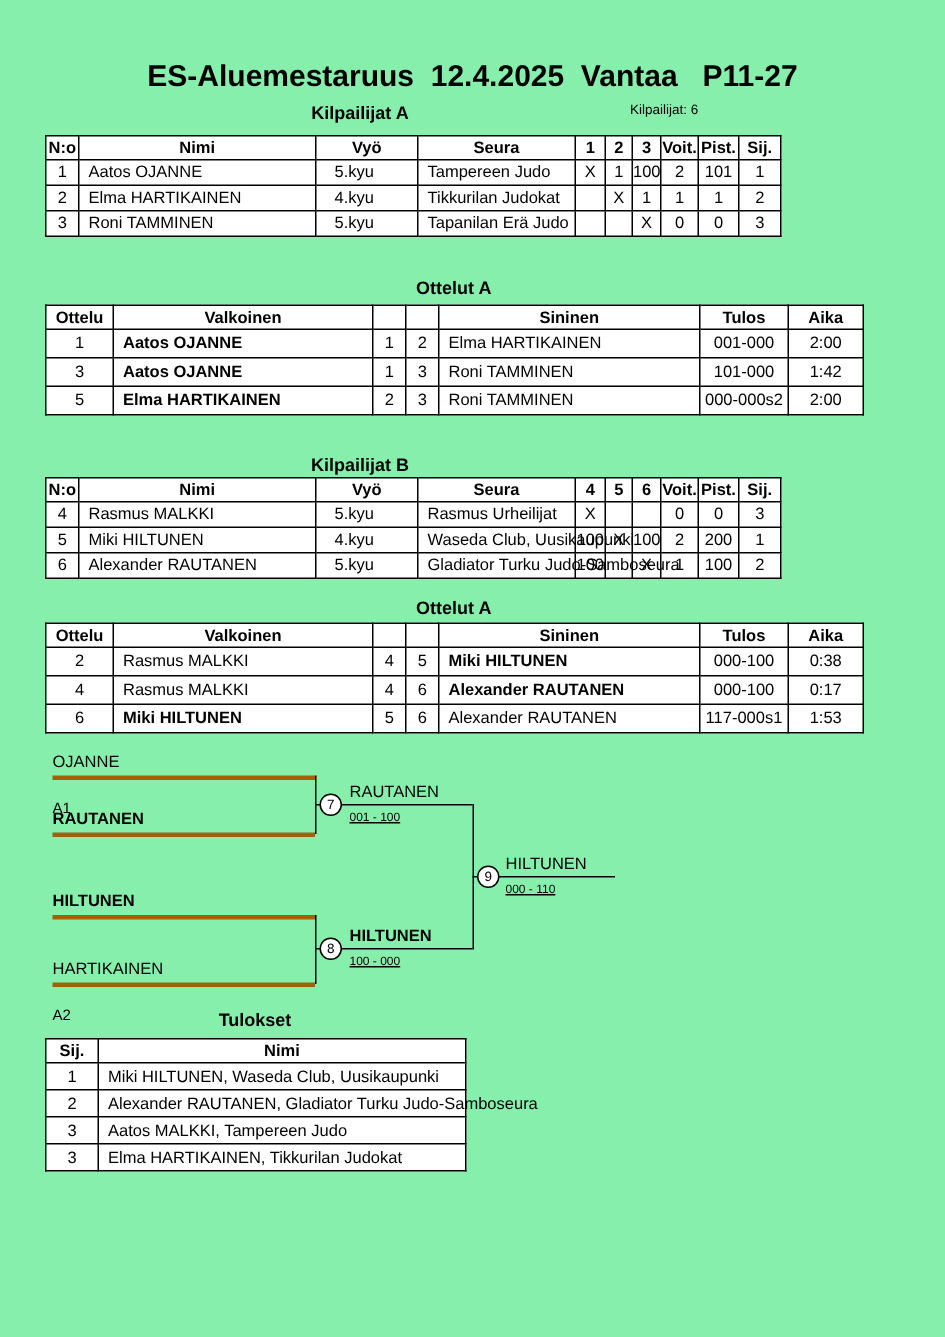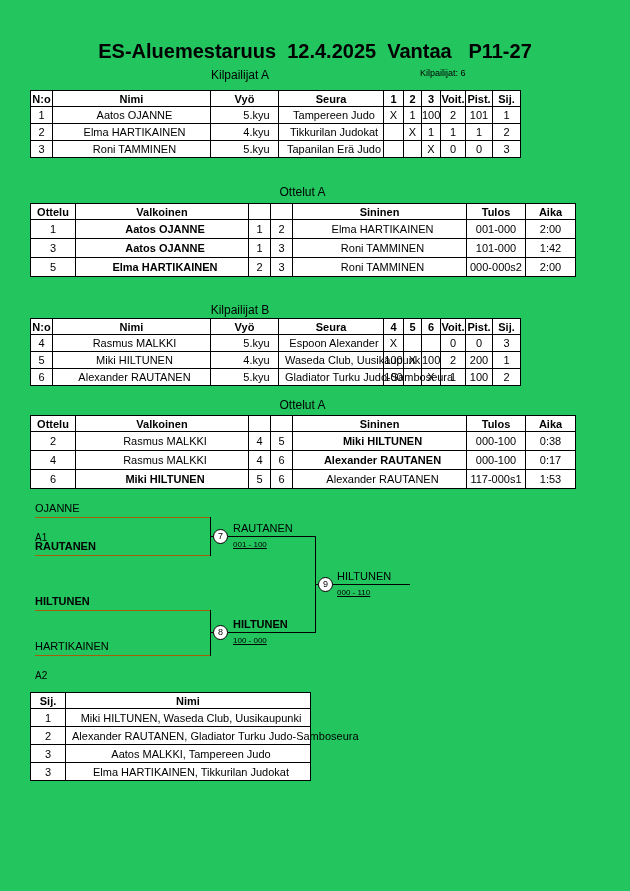--- a/index.html
+++ b/index.html
@@ -1,40 +1,40 @@
 <!DOCTYPE html>
 <html><head>
 <meta charset="utf-8">
 <style>
   * { margin:0; padding:0; box-sizing:border-box; }
   html,body { background:#fff; }
   body { font-family:"Liberation Sans", sans-serif; color:#000; }
-  .page { position:relative; width:630px; height:891px; background:#22c55e; overflow:hidden; }
+  .page { position:relative; width:630px; height:891px; background:#86efac; overflow:hidden; }
 
   .title { position:absolute; top:40px; left:0; width:630px; text-align:center;
            font-size:20px; font-weight:bold; white-space:pre; }
   .count { position:absolute; top:68px; left:420px; width:180px; text-align:left; font-size:9px; }
 
-  .slabel { position:absolute; font-weight:normal; font-size:12px; text-align:center; }
+  .slabel { position:absolute; font-weight:bold; font-size:12px; text-align:center; }
 
   table.tbl { position:absolute; border-collapse:collapse; table-layout:fixed; font-size:11px; background:#fff; }
   .tbl th, .tbl td { border:1px solid #000; vertical-align:middle; padding:0; overflow:visible; }
   .tbl th { font-weight:bold; text-align:center; height:16px; }
   .tbl td { height:17px; }
   table.match td { height:19px; }
   table.res td { height:18px; }
-  td.l { text-align:center; padding-left:6px; }
+  td.l { text-align:left; padding-left:6px; }
   td.c { text-align:center; }
-  td.pad8 { padding-left:24px; }
+  td.pad8 { padding-left:12px; }
   td.ovf { white-space:nowrap; }
   .b { font-weight:bold; }
 
   .bracket { position:absolute; left:30px; top:498px; width:570px; height:185px; font-size:11px; }
   .slot { position:absolute; left:5px; width:175px; }
-  .slot-name { font-size:11px; line-height:13px; padding-bottom:2px; border-bottom:1px solid #a16207; }
+  .slot-name { font-size:11px; line-height:13px; padding-bottom:2px; border-bottom:3px solid #a16207; }
   .slot-tag { font-size:10px; line-height:12px; padding-top:2px;margin-top:12px; }
   .hl { position:absolute; height:1px; background:#000; }
   .vl { position:absolute; width:1px; background:#000; }
   .badge { position:absolute; width:15px; height:15px; border:1px solid #000; border-radius:50%;
            background:#fff; font-size:9px; line-height:13px; text-align:center; z-index:2; }
   .mlabel { position:absolute; }
   .mname { font-size:11px; line-height:13px; }
   .mscore { font-size:8px; line-height:8px; margin-top:6px;text-decoration:underline; }
 </style>
 </head>
@@ -192,21 +192,21 @@
         <th>Voit.</th>
         <th>Pist.</th>
         <th>Sij.</th>
       </tr>
     </thead>
     <tbody>
       <tr>
         <td class="c">4</td>
         <td class="l">Rasmus MALKKI</td>
         <td class="l pad8">5.kyu</td>
-        <td class="l ovf">Espoon Alexander</td>
+        <td class="l ovf">Rasmus Urheilijat</td>
         <td class="c">X</td>
         <td class="c"></td>
         <td class="c"></td>
         <td class="c">0</td>
         <td class="c">0</td>
         <td class="c">3</td>
       </tr>
       <tr>
         <td class="c">5</td>
         <td class="l">Miki HILTUNEN</td>
@@ -321,20 +321,21 @@
 
     <div class="vl" style="left:285px;top:38px;height:97px"></div>
     <div class="hl" style="left:285px;top:86px;width:95px"></div>
     <div class="badge" style="left:288px;top:79px">9</div>
     <div class="mlabel" style="left:307px;top:72px">
       <div class="mname">HILTUNEN</div>
       <div class="mscore">000 - 110</div>
     </div>
   </div>
 
+  <div class="slabel" style="top:673px;left:30px;width:280px">Tulokset</div>
   <table class="tbl res" style="top:692px;left:30px;width:280px">
     <colgroup>
       <col style="width:35px">
         <col style="width:245px">
     </colgroup>
     <thead>
       <tr>
         <th>Sij.</th>
         <th>Nimi</th>
       </tr>

